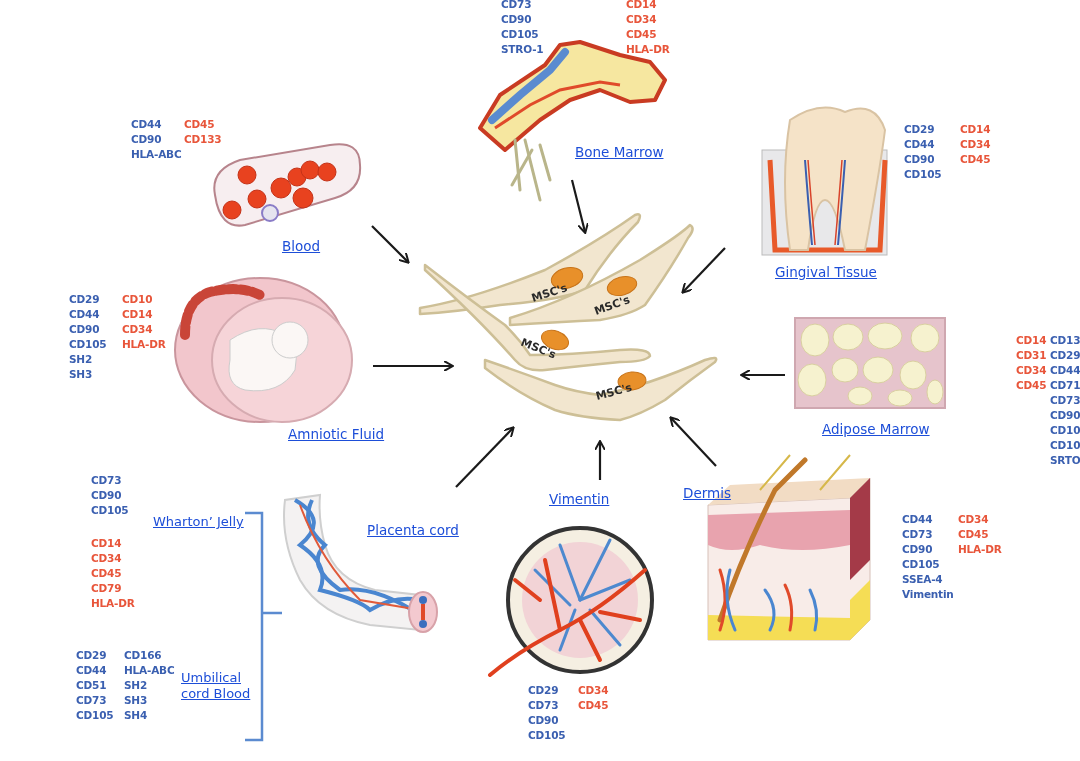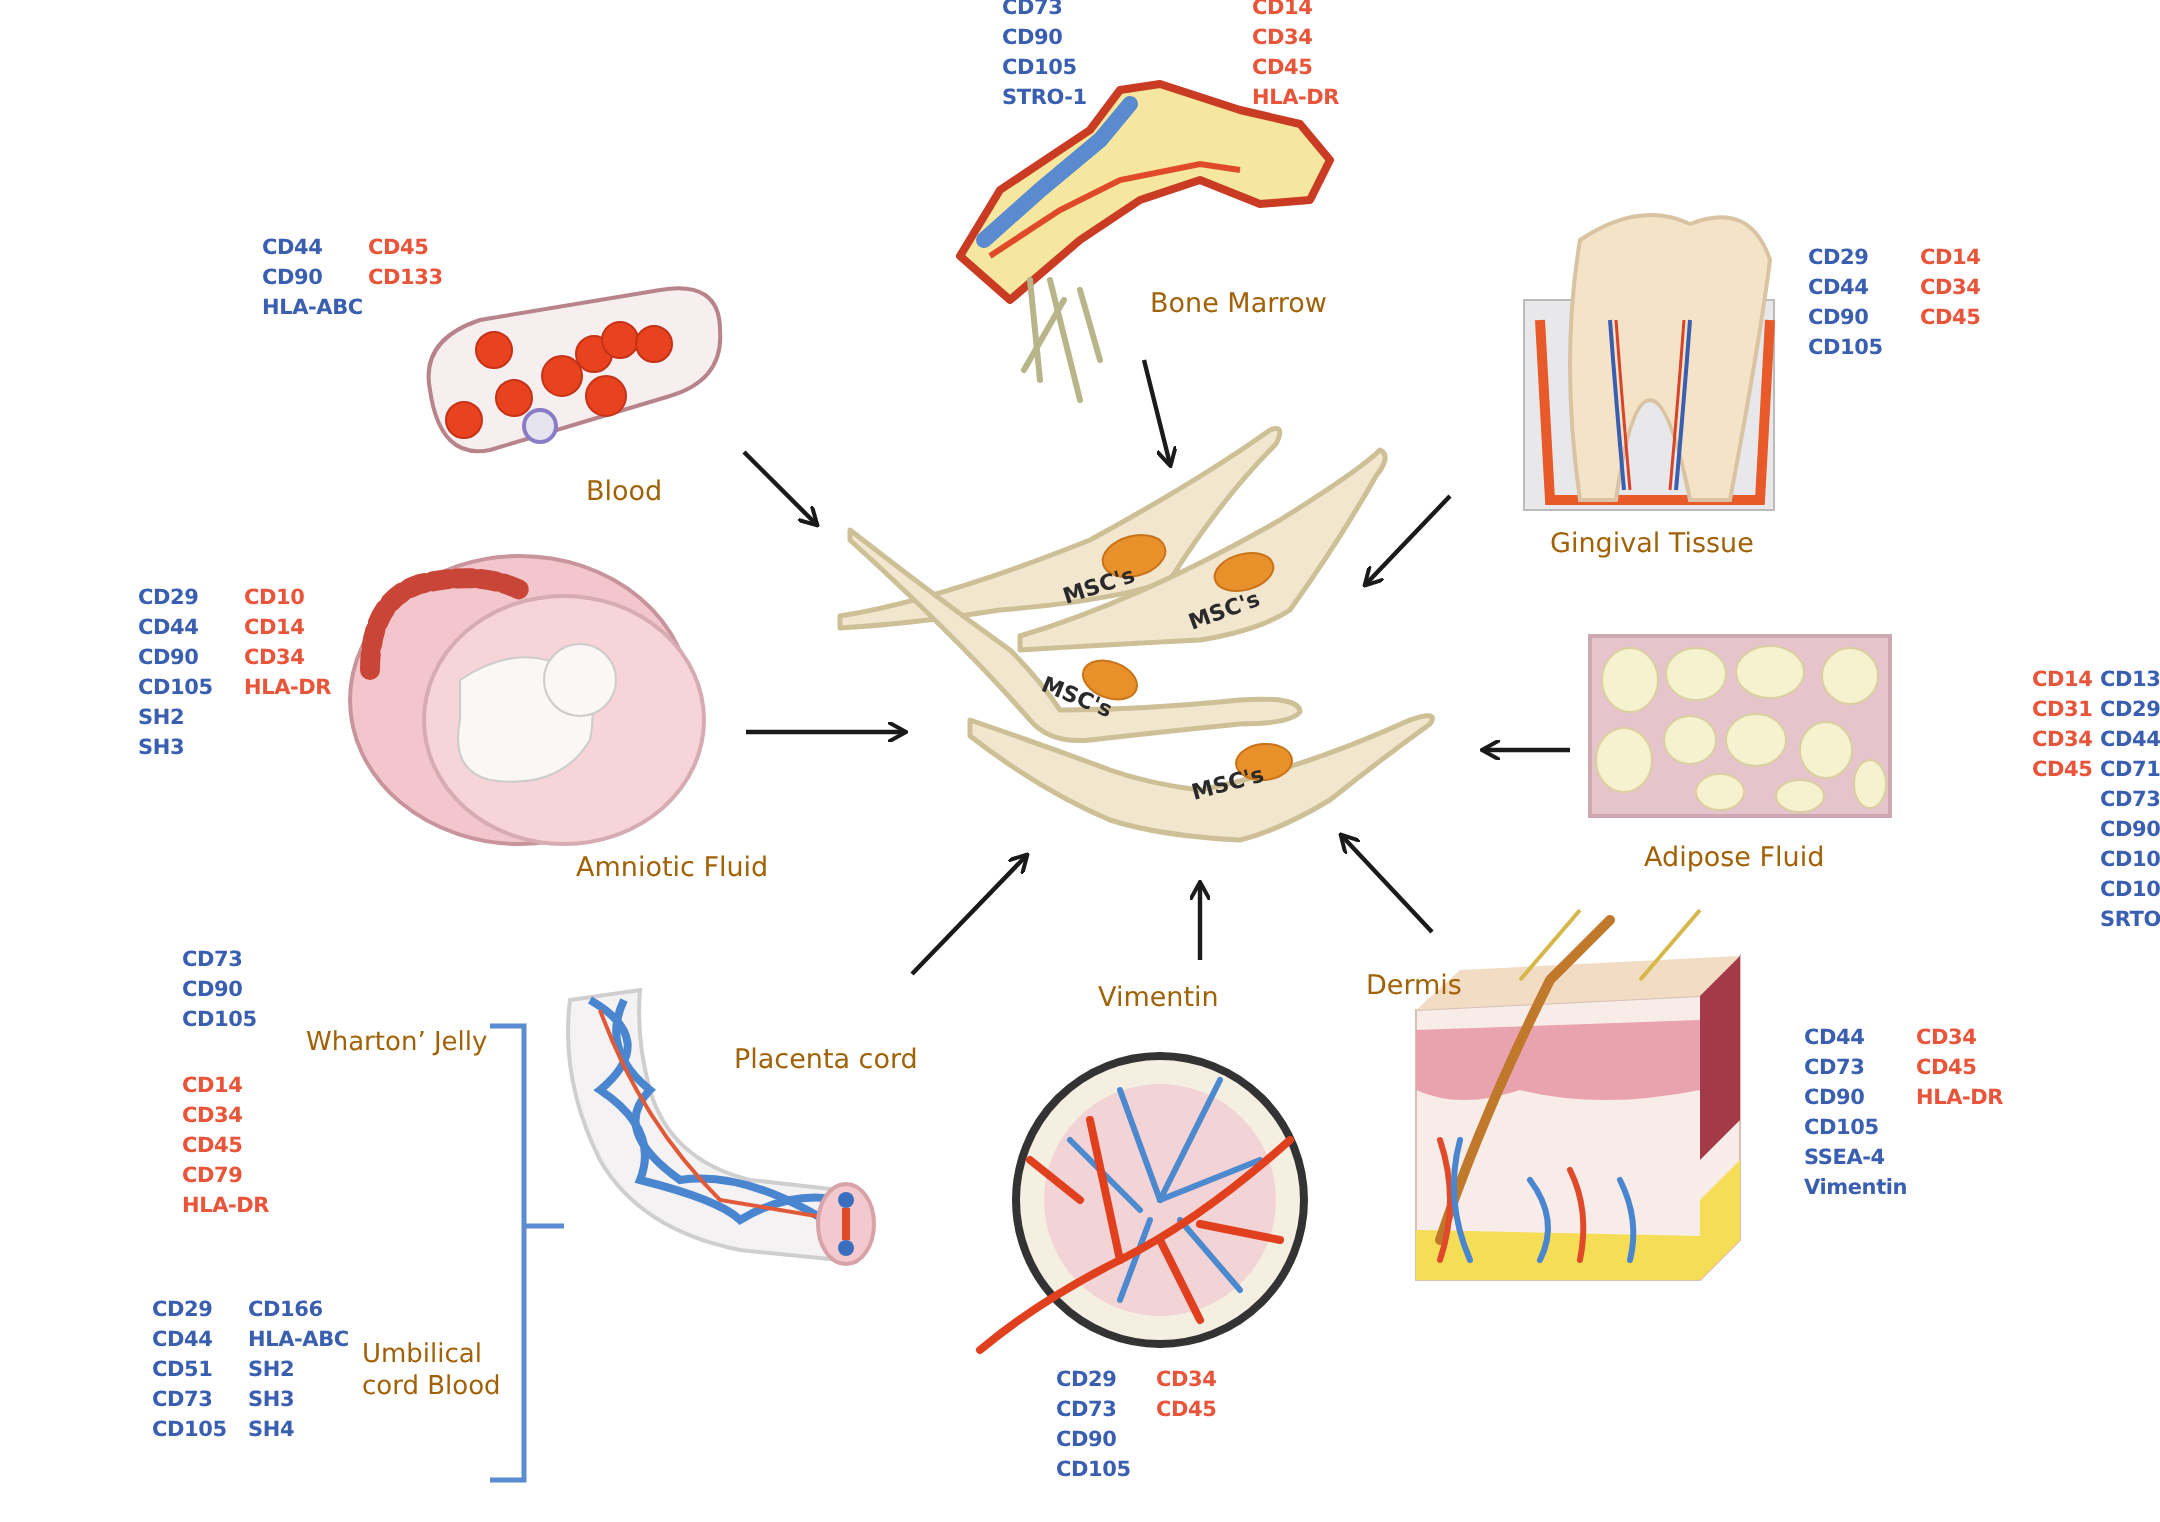--- a/index.html
+++ b/index.html
@@ -6,21 +6,21 @@
   body {
     width: 1080px; height: 761px; position: relative; overflow: hidden;
     background: #ffffff;
     font-family: "DejaVu Sans", sans-serif;
   }
   svg.art { position: absolute; left: 0; top: 0; }
   .markers { position: absolute; font-size: 10.5px; line-height: 15px; font-weight: bold; letter-spacing: -0.2px; }
   .markers div { white-space: nowrap; }
   .pos { color: #3a5fb0; }
   .neg { color: #e8553a; }
-  .label { position: absolute; font-size: 13.5px; color: #a16207; white-space: nowrap; font-family: "DejaVu Sans", sans-serif; }
+  .label { position: absolute; font-size: 13.5px; color: #1d4ed8; white-space: nowrap; font-family: "DejaVu Sans", sans-serif; text-decoration: underline; }
   .label.small { font-size: 13px; line-height: 16px; }
   .msc-label { font-size: 11px; font-weight: bold; fill: #2a2a2a; font-family: "DejaVu Sans", sans-serif; }
 </style>
 </head>
 <body>
 
 <svg class="art" width="1080" height="761" viewBox="0 0 1080 761">
   <defs>
     <marker id="ah" markerWidth="10" markerHeight="10" refX="8" refY="5" orient="auto" markerUnits="userSpaceOnUse">
       <path d="M0,0 L9,5 L0,10" fill="none" stroke="#1a1a1a" stroke-width="2"></path>
@@ -185,21 +185,21 @@
 
 <div class="markers pos" style="left:131px; top:117px;">
   <div>CD44</div>
   <div>CD90</div>
   <div>HLA-ABC</div>
 </div>
 <div class="markers neg" style="left:184px; top:117px;">
   <div>CD45</div>
   <div>CD133</div>
 </div>
-<div class="label" style="left:293px; top:238px;">Blood</div>
+<div class="label" style="left:282px; top:238px;">Blood</div>
 
 <div class="markers pos" style="left:904px; top:122px;">
   <div>CD29</div>
   <div>CD44</div>
   <div>CD90</div>
   <div>CD105</div>
 </div>
 <div class="markers neg" style="left:960px; top:122px;">
   <div>CD14</div>
   <div>CD34</div>
@@ -233,21 +233,21 @@
   <div>CD105</div>
   <div>CD106</div>
   <div>SRTO-1</div>
 </div>
 <div class="markers neg" style="left:1016px; top:333px;">
   <div>CD14</div>
   <div>CD31</div>
   <div>CD34</div>
   <div>CD45</div>
 </div>
-<div class="label" style="left:822px; top:421px;">Adipose Fluid</div>
+<div class="label" style="left:822px; top:421px;">Adipose Marrow</div>
 
 <div class="markers pos" style="left:91px; top:473px;">
   <div>CD73</div>
   <div>CD90</div>
   <div>CD105</div>
 </div>
 <div class="label small" style="left:153px; top:514px;">Wharton’ Jelly</div>
 <div class="markers neg" style="left:91px; top:536px;">
   <div>CD14</div>
   <div>CD34</div>

